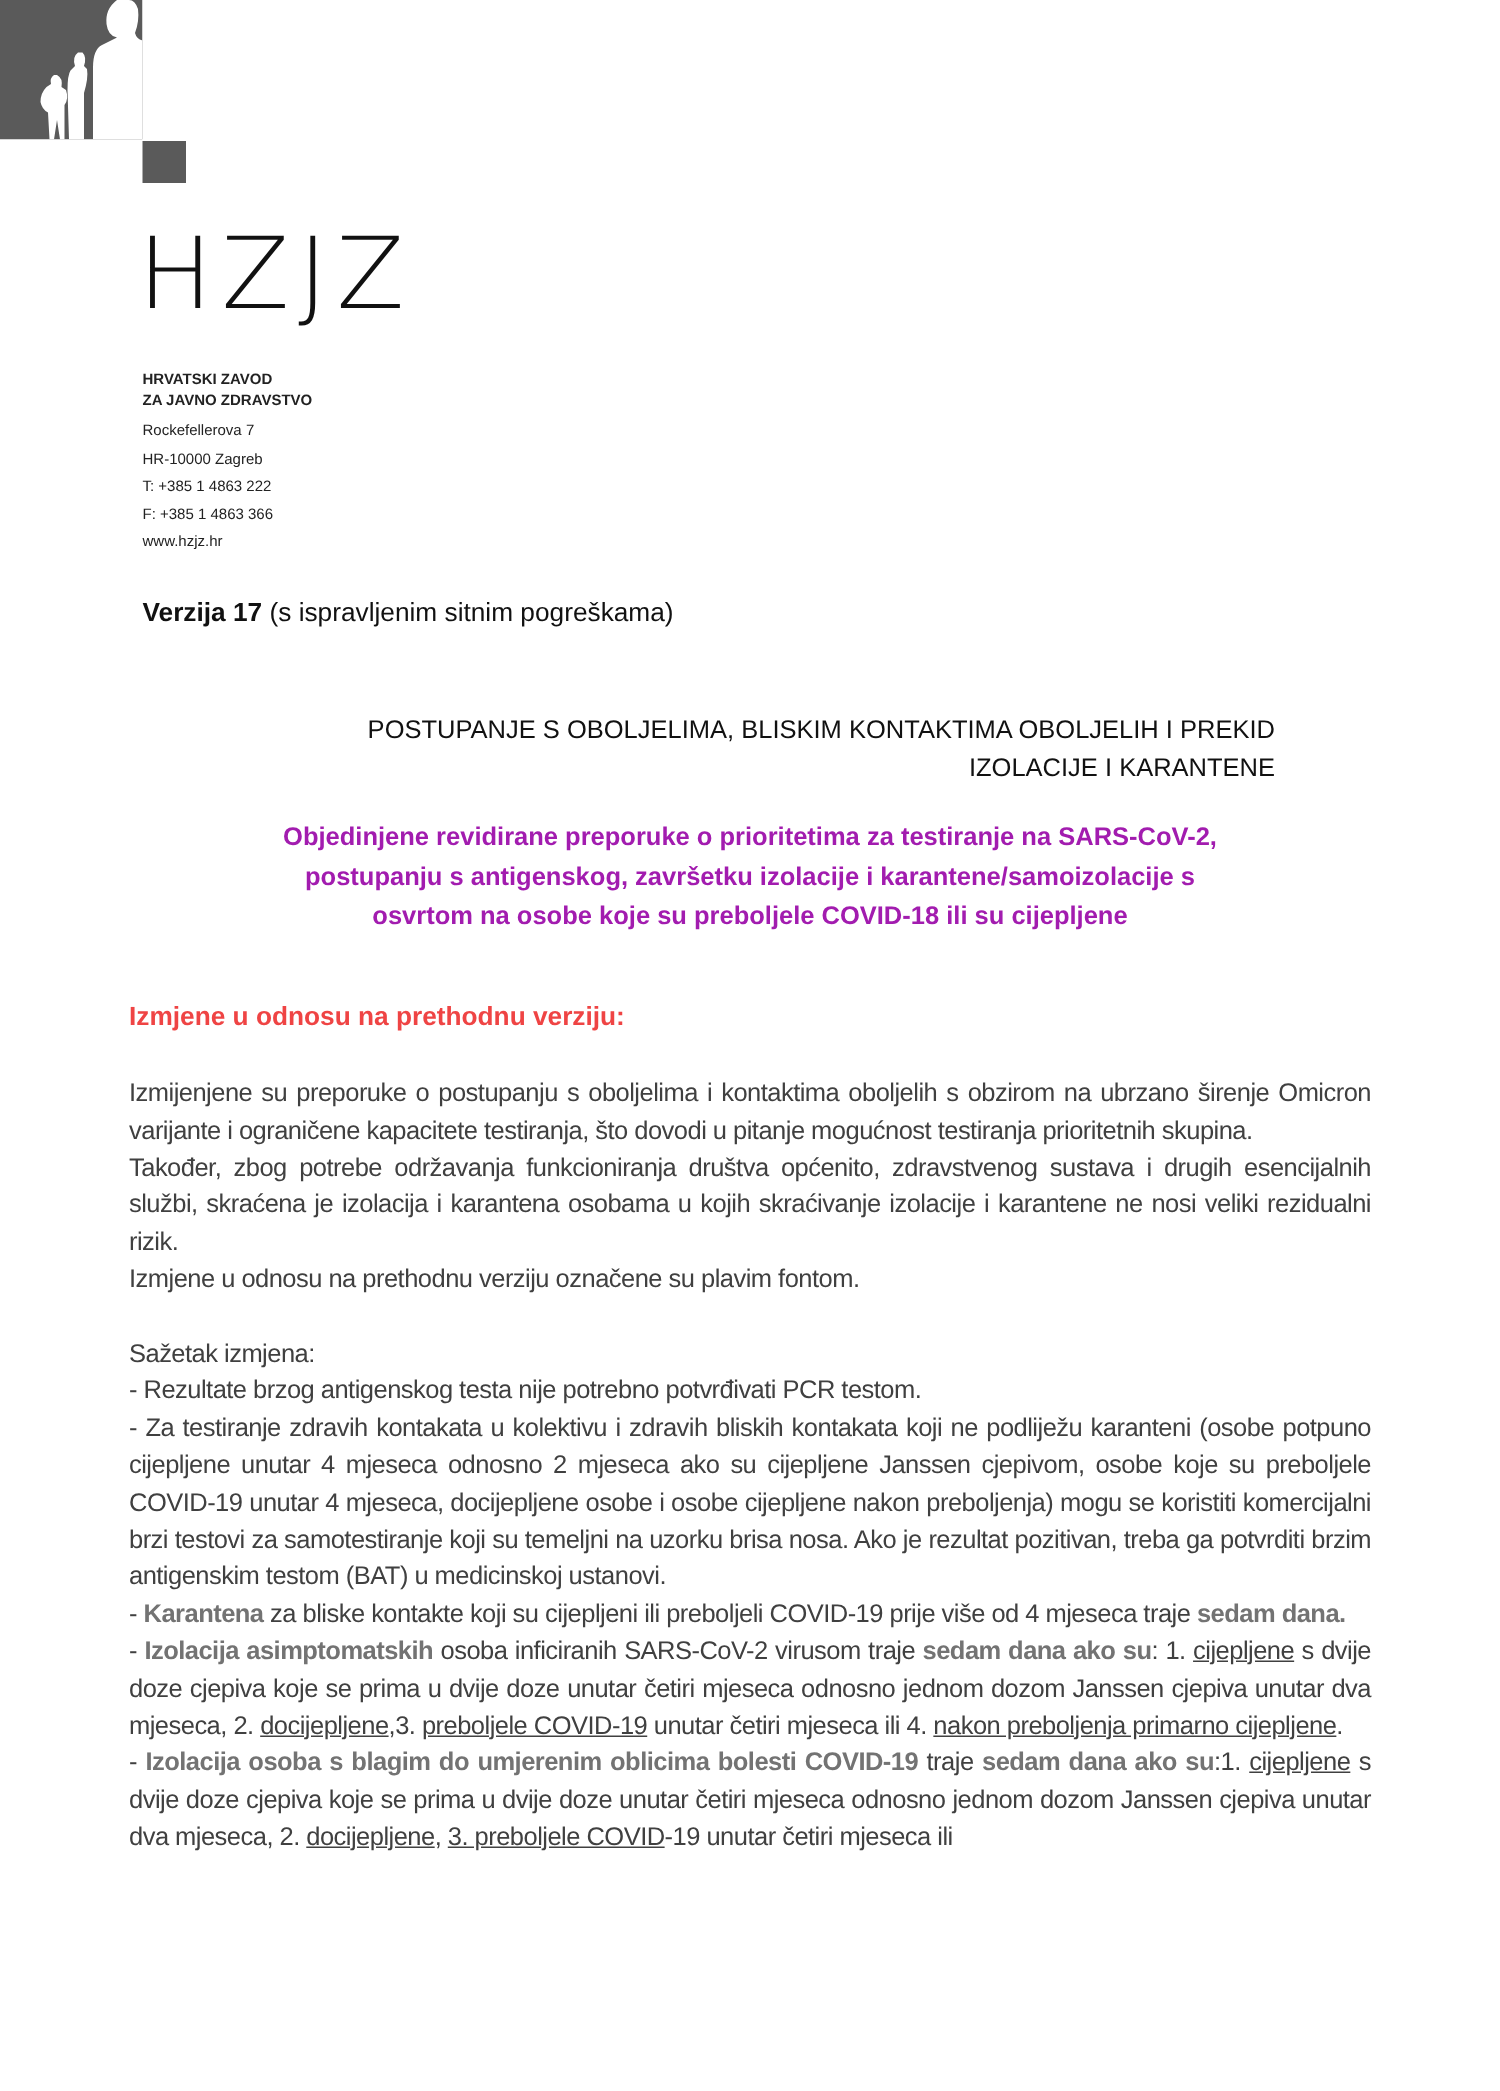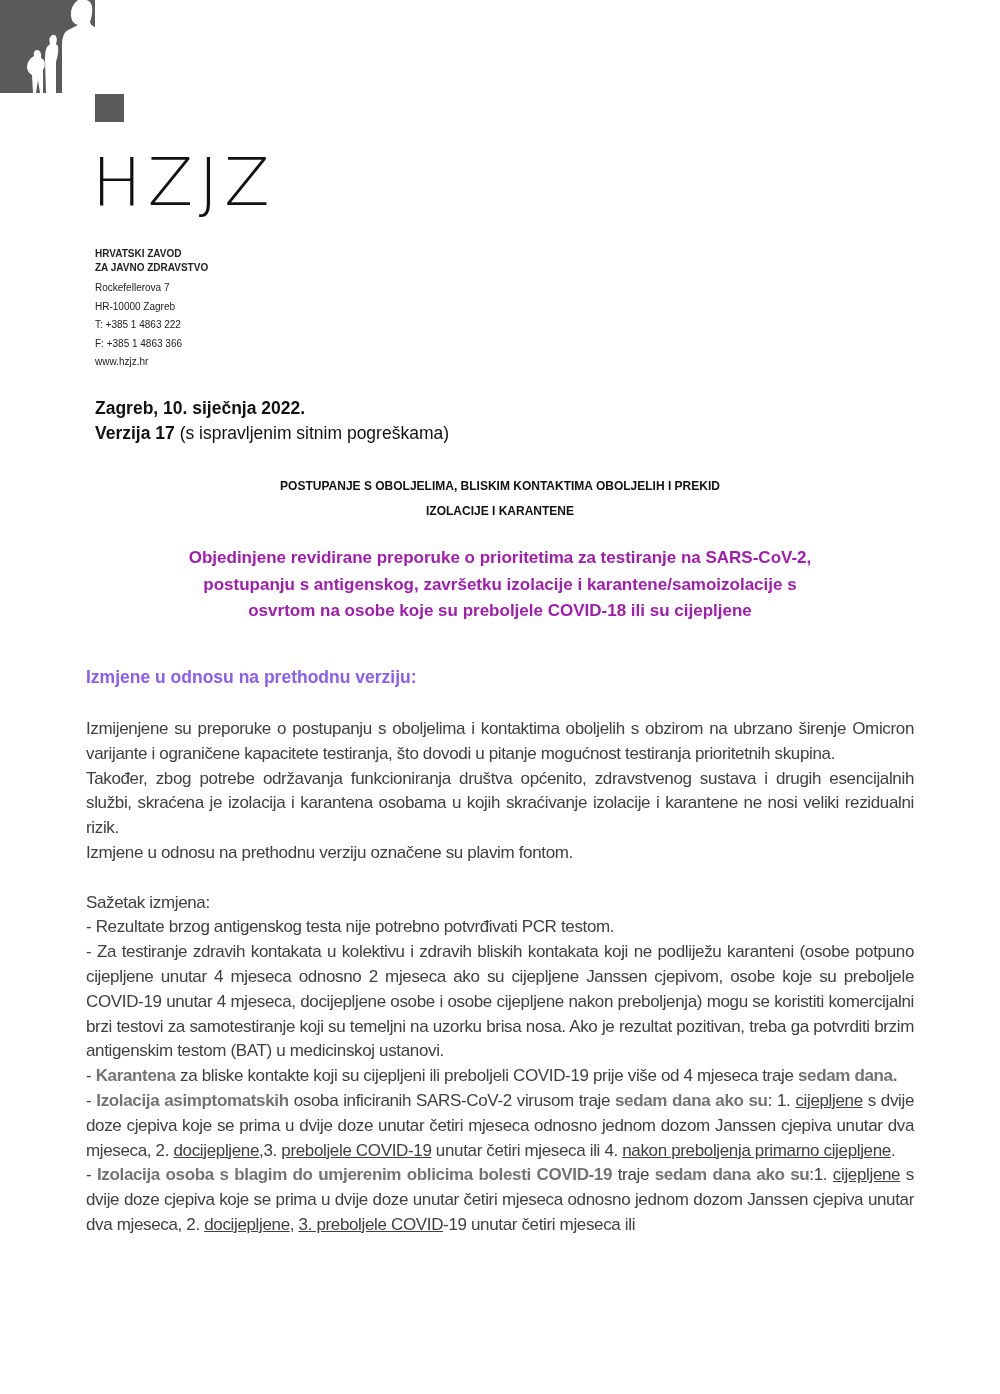--- a/index.html
+++ b/index.html
@@ -23,29 +23,29 @@
     .org {
       position: absolute; left: 95px; top: 247px; font-size: 10px; color: #222; line-height: 18.5px;
     }
     .org .b { font-weight: bold; line-height: 14px; }
     .org .b2 { margin-bottom: 4px; }
     .dateblock {
       position: absolute; left: 95px; top: 396px; font-size: 17.5px; color: #111; line-height: 25px;
     }
     .dateblock b { font-weight: bold; }
     .title {
-      position: absolute; left: 150px; width: 700px; top: 474px; text-align: center;
-      font-weight: bold; font-size: 12px; color: #111; line-height: 25px;
+      position: absolute; left: 150px; width: 700px; top: 474px; text-align: right;
+      font-weight: normal; font-size: 17px; color: #111; line-height: 25px;
     }
     .subtitle {
       position: absolute; left: 120px; width: 760px; top: 545px; text-align: center;
       font-weight: bold; font-size: 17px; color: #a21caf; line-height: 26.5px;
     }
     .h2 {
-      position: absolute; left: 86px; top: 667px; font-weight: bold; font-size: 17.5px; color: #8b5cf6;
+      position: absolute; left: 86px; top: 667px; font-weight: bold; font-size: 17.5px; color: #ef4444;
     }
     .body {
       position: absolute; left: 86px; width: 828px; top: 717px;
       font-size: 17px; line-height: 24.8px; text-align: justify; color: #404040;
       font-family: "Liberation Sans Narrow", "Liberation Sans", sans-serif;
       letter-spacing: -0.35px;
     }
     .body p { margin: 0; }
     .gap { height: 24.8px; }
     .body b { color: #737373; }
@@ -72,21 +72,20 @@
   <div class="b">HRVATSKI ZAVOD</div>
   <div class="b b2">ZA JAVNO ZDRAVSTVO</div>
   <div>Rockefellerova 7</div>
   <div>HR-10000 Zagreb</div>
   <div>T: +385 1 4863 222</div>
   <div>F: +385 1 4863 366</div>
   <div>www.hzjz.hr</div>
 </div>
 
 <div class="dateblock">
-  <div><b>Zagreb,  10. siječnja 2022.</b></div>
   <div><b>Verzija 17</b><span> (s ispravljenim sitnim pogreškama)</span></div>
 </div>
 
 <div class="title">
   <div>POSTUPANJE S OBOLJELIMA, BLISKIM KONTAKTIMA OBOLJELIH I PREKID</div>
   <div>IZOLACIJE I KARANTENE</div>
 </div>
 
 <div class="subtitle">
   <div>Objedinjene revidirane preporuke o prioritetima za testiranje na SARS-CoV-2,</div>

